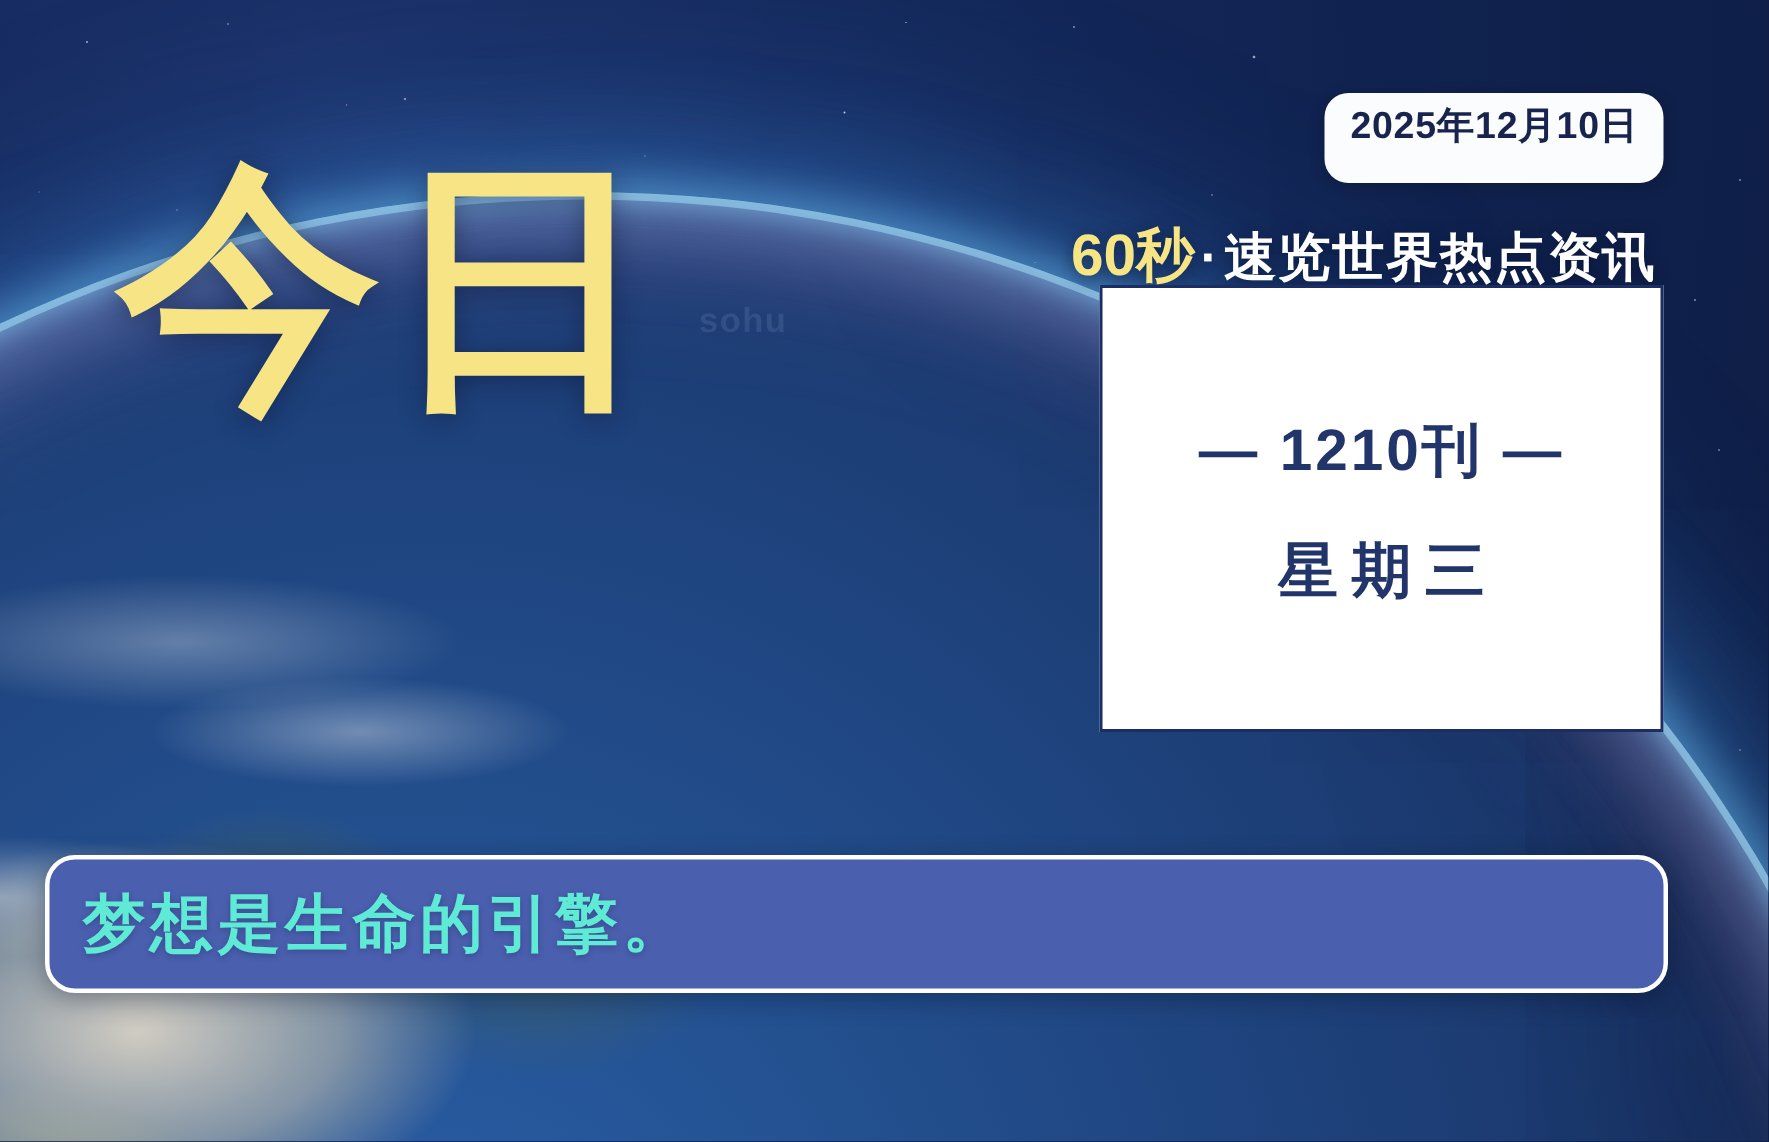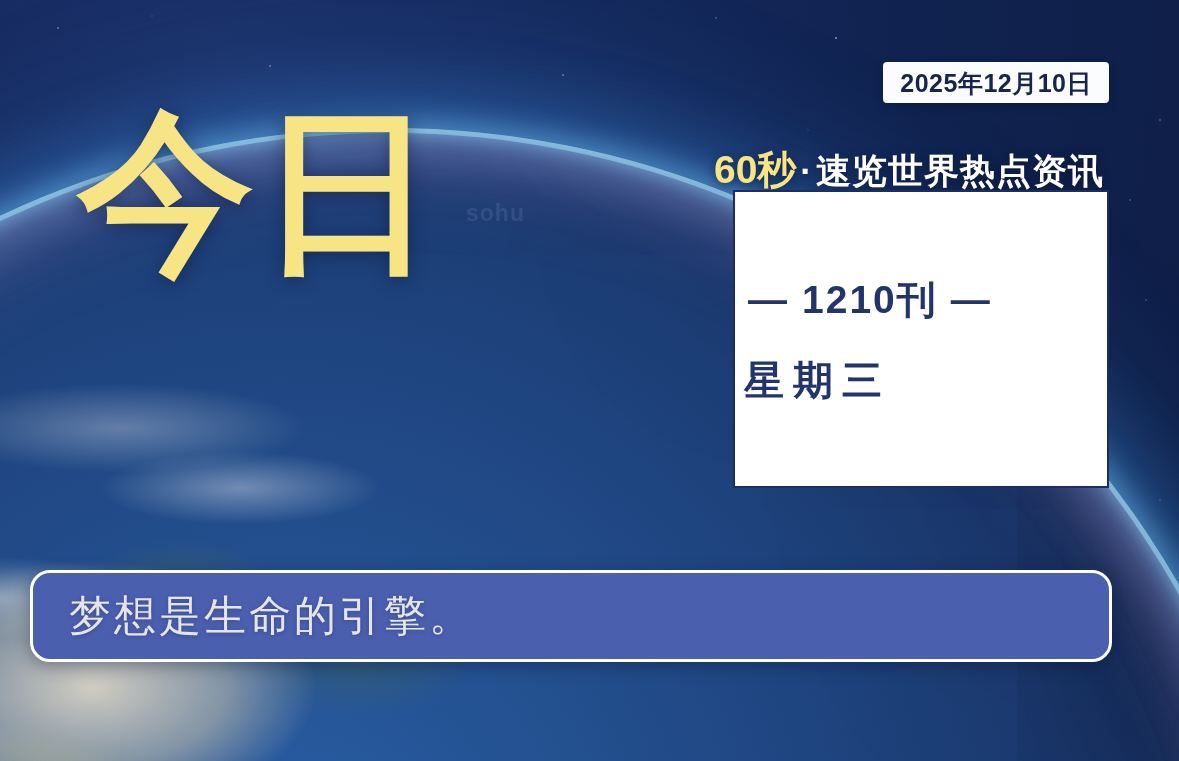--- a/index.html
+++ b/index.html
@@ -135,41 +135,41 @@
     font-size:176px; font-weight:700; color:#F2F3F5;
     letter-spacing:2px; margin-top:-16px;
     text-shadow:0 4px 22px rgba(10,20,50,.55);
   }
 
   
   .date-badge{
     position:absolute; right:70px; top:62px; z-index:7;
     background:#FBFCFE; color:#18244d;
     font-size:25px; font-weight:700;
-    padding:5px 17px 3px; border-radius:4px;
+    padding:5px 17px 22px; border-radius:16px;
     letter-spacing:.5px;
     box-shadow:0 2px 10px rgba(0,0,0,.22);
     white-space:nowrap;
   }
   .slogan{
     position:absolute; right:75px; top:143px; z-index:7;
     font-size:35px; font-weight:700; white-space:nowrap;
     text-shadow:0 2px 10px rgba(8,18,46,.6);
   }
   .slogan .sec{ color:#F7E484; font-size:39px; }
   .slogan .dot{ color:#FFFFFF; margin:0 4px; }
   .slogan .txt{ color:#FFFFFF; letter-spacing:1px; }
 
   .info-card{
     position:absolute; left:733px; top:190px; z-index:7;
     width:376px; height:298px;
     background:#FFFFFF;
     border:2px solid #1a2e63;
     display:flex; flex-direction:column;
-    align-items:flex-start; justify-content:center;
+    align-items:center; justify-content:center;
     color:#22356a;
   }
   .issue{
     font-size:39px; font-weight:700; letter-spacing:2px;
     margin-top:2px; white-space:nowrap;
   }
   .issue .dash{ color:#22356a; margin:0 13px; font-weight:700; }
   .weekday{
     font-size:40px; font-weight:700; letter-spacing:9px;
     margin:26px 0 0 9px;
@@ -183,22 +183,22 @@
   .quote-bar{
     position:absolute; left:30px; top:570px; z-index:8;
     width:1082px; height:92px;
     background:#4B5FAF;
     border:3px solid #FFFFFF;
     border-radius:20px;
     display:flex; align-items:center;
     box-shadow:0 4px 16px rgba(8,16,40,.35);
   }
   .quote-text{
-    color:#e5e5e5; font-size:42px; font-weight:400;
-    letter-spacing:3px; padding-left:36px;
+    color:#5eead4; font-size:42px; font-weight:700;
+    letter-spacing:3px; padding-left:22px;
     text-shadow:0 1px 4px rgba(10,20,50,.28);
     white-space:nowrap;
   }
 
   .watermark{
     position:absolute; left:466px; top:200px; z-index:5;
     color:rgba(150,175,220,.16);
     font-size:23px; font-weight:700; letter-spacing:1px;
     pointer-events:none; user-select:none;
   }

